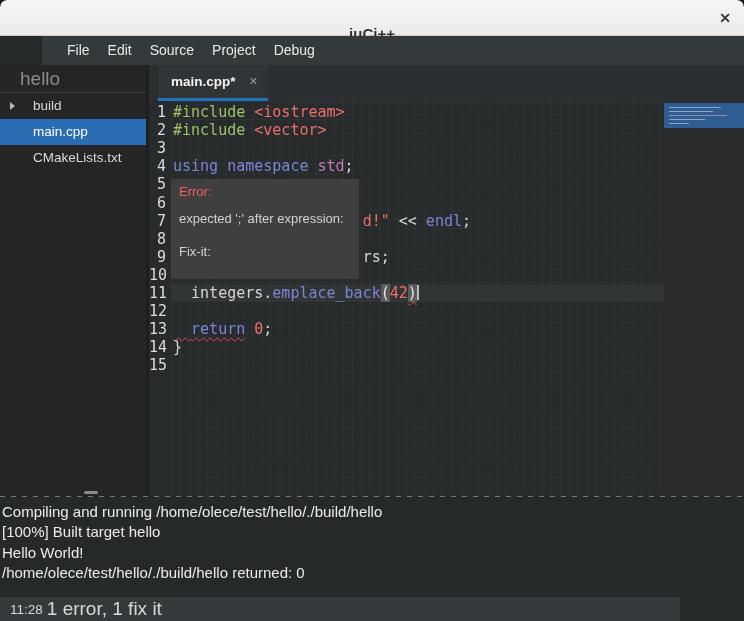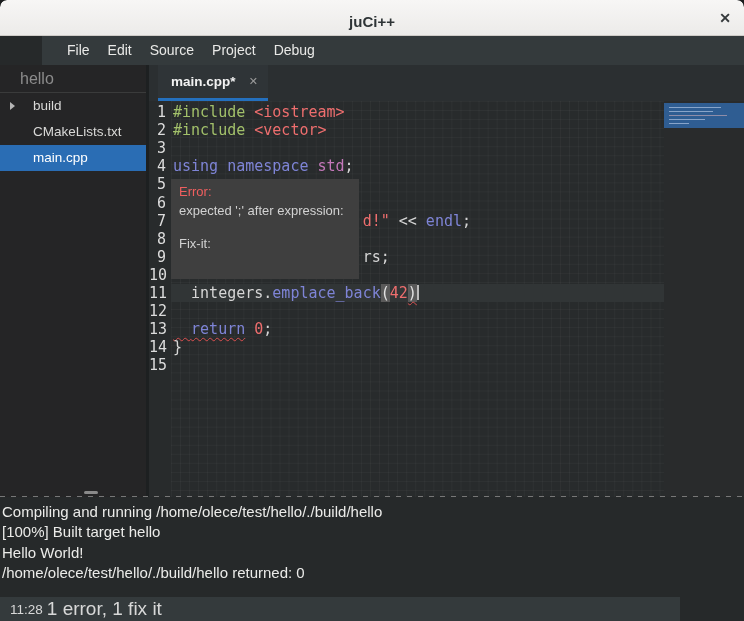--- a/index.html
+++ b/index.html
@@ -3,34 +3,34 @@
 <meta charset="utf-8">
 <style>
   html,body{margin:0;padding:0;background:#1b1d1e;}
   #app{position:relative;width:744px;height:621px;overflow:hidden;
        font-family:"Liberation Sans",sans-serif;background:#26292a;
        border-radius:7px 7px 0 0;}
   
   .titlebar{position:absolute;left:0;top:0;width:744px;height:36px;
     background:linear-gradient(#f7f6f5,#ecebe9);border-bottom:1px solid #cfccc8;
     border-radius:7px 7px 0 0;box-sizing:border-box;}
-  .title{position:absolute;left:0;right:0;top:4px;height:24px;line-height:36px;
+  .title{position:absolute;left:0;right:0;top:16px;height:24px;line-height:36px;
     text-align:center;font-size:15px;font-weight:bold;color:#2e3436;}
   .win-close{position:absolute;right:13px;top:0;height:36px;line-height:36px;
     font-size:14px;font-weight:bold;color:#35393b;cursor:default;}
   
   .menubar{position:absolute;left:0;top:36px;width:744px;height:29px;
     background:#343a3c;display:flex;align-items:stretch;padding-left:16px;box-sizing:border-box;margin-left:42px;}
   .menu-item{color:#e9e9e7;font-size:14px;line-height:29px;padding:0 9px;}
   
   .main{position:absolute;left:0;top:65px;width:744px;height:432px;background:#282b2c;}
   
   .sidebar{position:absolute;left:0;top:0;width:146px;height:432px;background:#252526;}
   .side-header{height:27px;line-height:27px;padding-left:20px;color:#8c8c8c;
-    font-size:16px;border-bottom:1px solid #3a3b3b;}
+    font-size:19px;border-bottom:1px solid #3a3b3b;}
   .side-item{height:26px;line-height:26px;display:flex;align-items:center;
     padding-left:8px;color:#d9d9d7;font-size:13.5px;}
   .side-item.selected{background:#2a6db4;color:#ffffff;}
   .expander{width:0;height:0;border-left:5px solid #b5b5b5;border-top:4px solid transparent;
     border-bottom:4px solid transparent;margin:0 6px 0 2px;}
   .no-expander{width:13px;flex:none;}
   .side-label{margin-left:12px;}
   .side-divider{position:absolute;left:146px;top:0;width:3px;height:432px;background:#1d2021;}
   
   .tabbar{position:absolute;left:149px;top:0;width:595px;height:36px;background:#2b2f31;}
@@ -61,21 +61,21 @@
   .tk-num{color:#ee6e6e;}
   .tk-pl{color:#d6d6d6;}
   .tk-bk{background:#5a5a5a;color:#e2e2e2;}
   .tk-sq{text-decoration:underline;text-decoration-style:wavy;
     text-decoration-color:#d94f4f;text-decoration-thickness:1px;
     text-underline-offset:3px;text-decoration-skip-ink:none;}
   .caret{display:inline-block;width:2px;height:15px;background:#bbbbbb;vertical-align:-2px;}
   
   .tooltip{position:absolute;left:22px;top:78px;width:188px;height:100px;background:#3f3f3f;
     box-sizing:border-box;padding:5px 8px;font-size:13px;color:#d2d2d2;z-index:5;}
-  .tt-error{color:#f05f5f;margin-bottom:4px;}
+  .tt-error{color:#f05f5f;margin-bottom:12px;}
   .tt-msg{margin-bottom:18px;}
   .tt-fixit{margin-bottom:6px;}
   
   .minimap{position:absolute;right:0;top:0;width:80px;height:396px;background:#292b2c;}
   .mini-view{position:absolute;left:0;top:2px;width:80px;height:25px;background:#2f5d92;}
   .mini-bar{position:absolute;height:1px;background:rgba(210,222,245,0.55);}
   
   .grip{position:absolute;left:84px;top:491px;width:14px;height:3px;background:#8a8a8a;border-radius:2px;}
   .dashed-sep{position:absolute;left:0;top:496px;width:744px;height:1px;
     background:repeating-linear-gradient(90deg,#777 0 5px,transparent 5px 11px);}
@@ -108,27 +108,27 @@
 
   <div class="main">
 
     <div class="sidebar">
       <div class="side-header">hello</div>
       <div id="side-items">
           <div class="side-item">
             <div class="expander"></div>
             <div class="side-label">build</div>
           </div>
+          <div class="side-item selected">
+            <div class="no-expander"></div>
+            <div class="side-label">main.cpp</div>
+          </div>
           <div class="side-item">
             <div class="no-expander"></div>
             <div class="side-label">CMakeLists.txt</div>
-          </div>
-          <div class="side-item selected">
-            <div class="no-expander"></div>
-            <div class="side-label">main.cpp</div>
           </div>
         </div>
     </div>
     <div class="side-divider"></div>
 
     <div class="tabbar">
       <div class="tab">
         <span class="tab-label">main.cpp*</span>
         <span class="tab-close">✕</span>
         <span class="tab-underline"></span>

